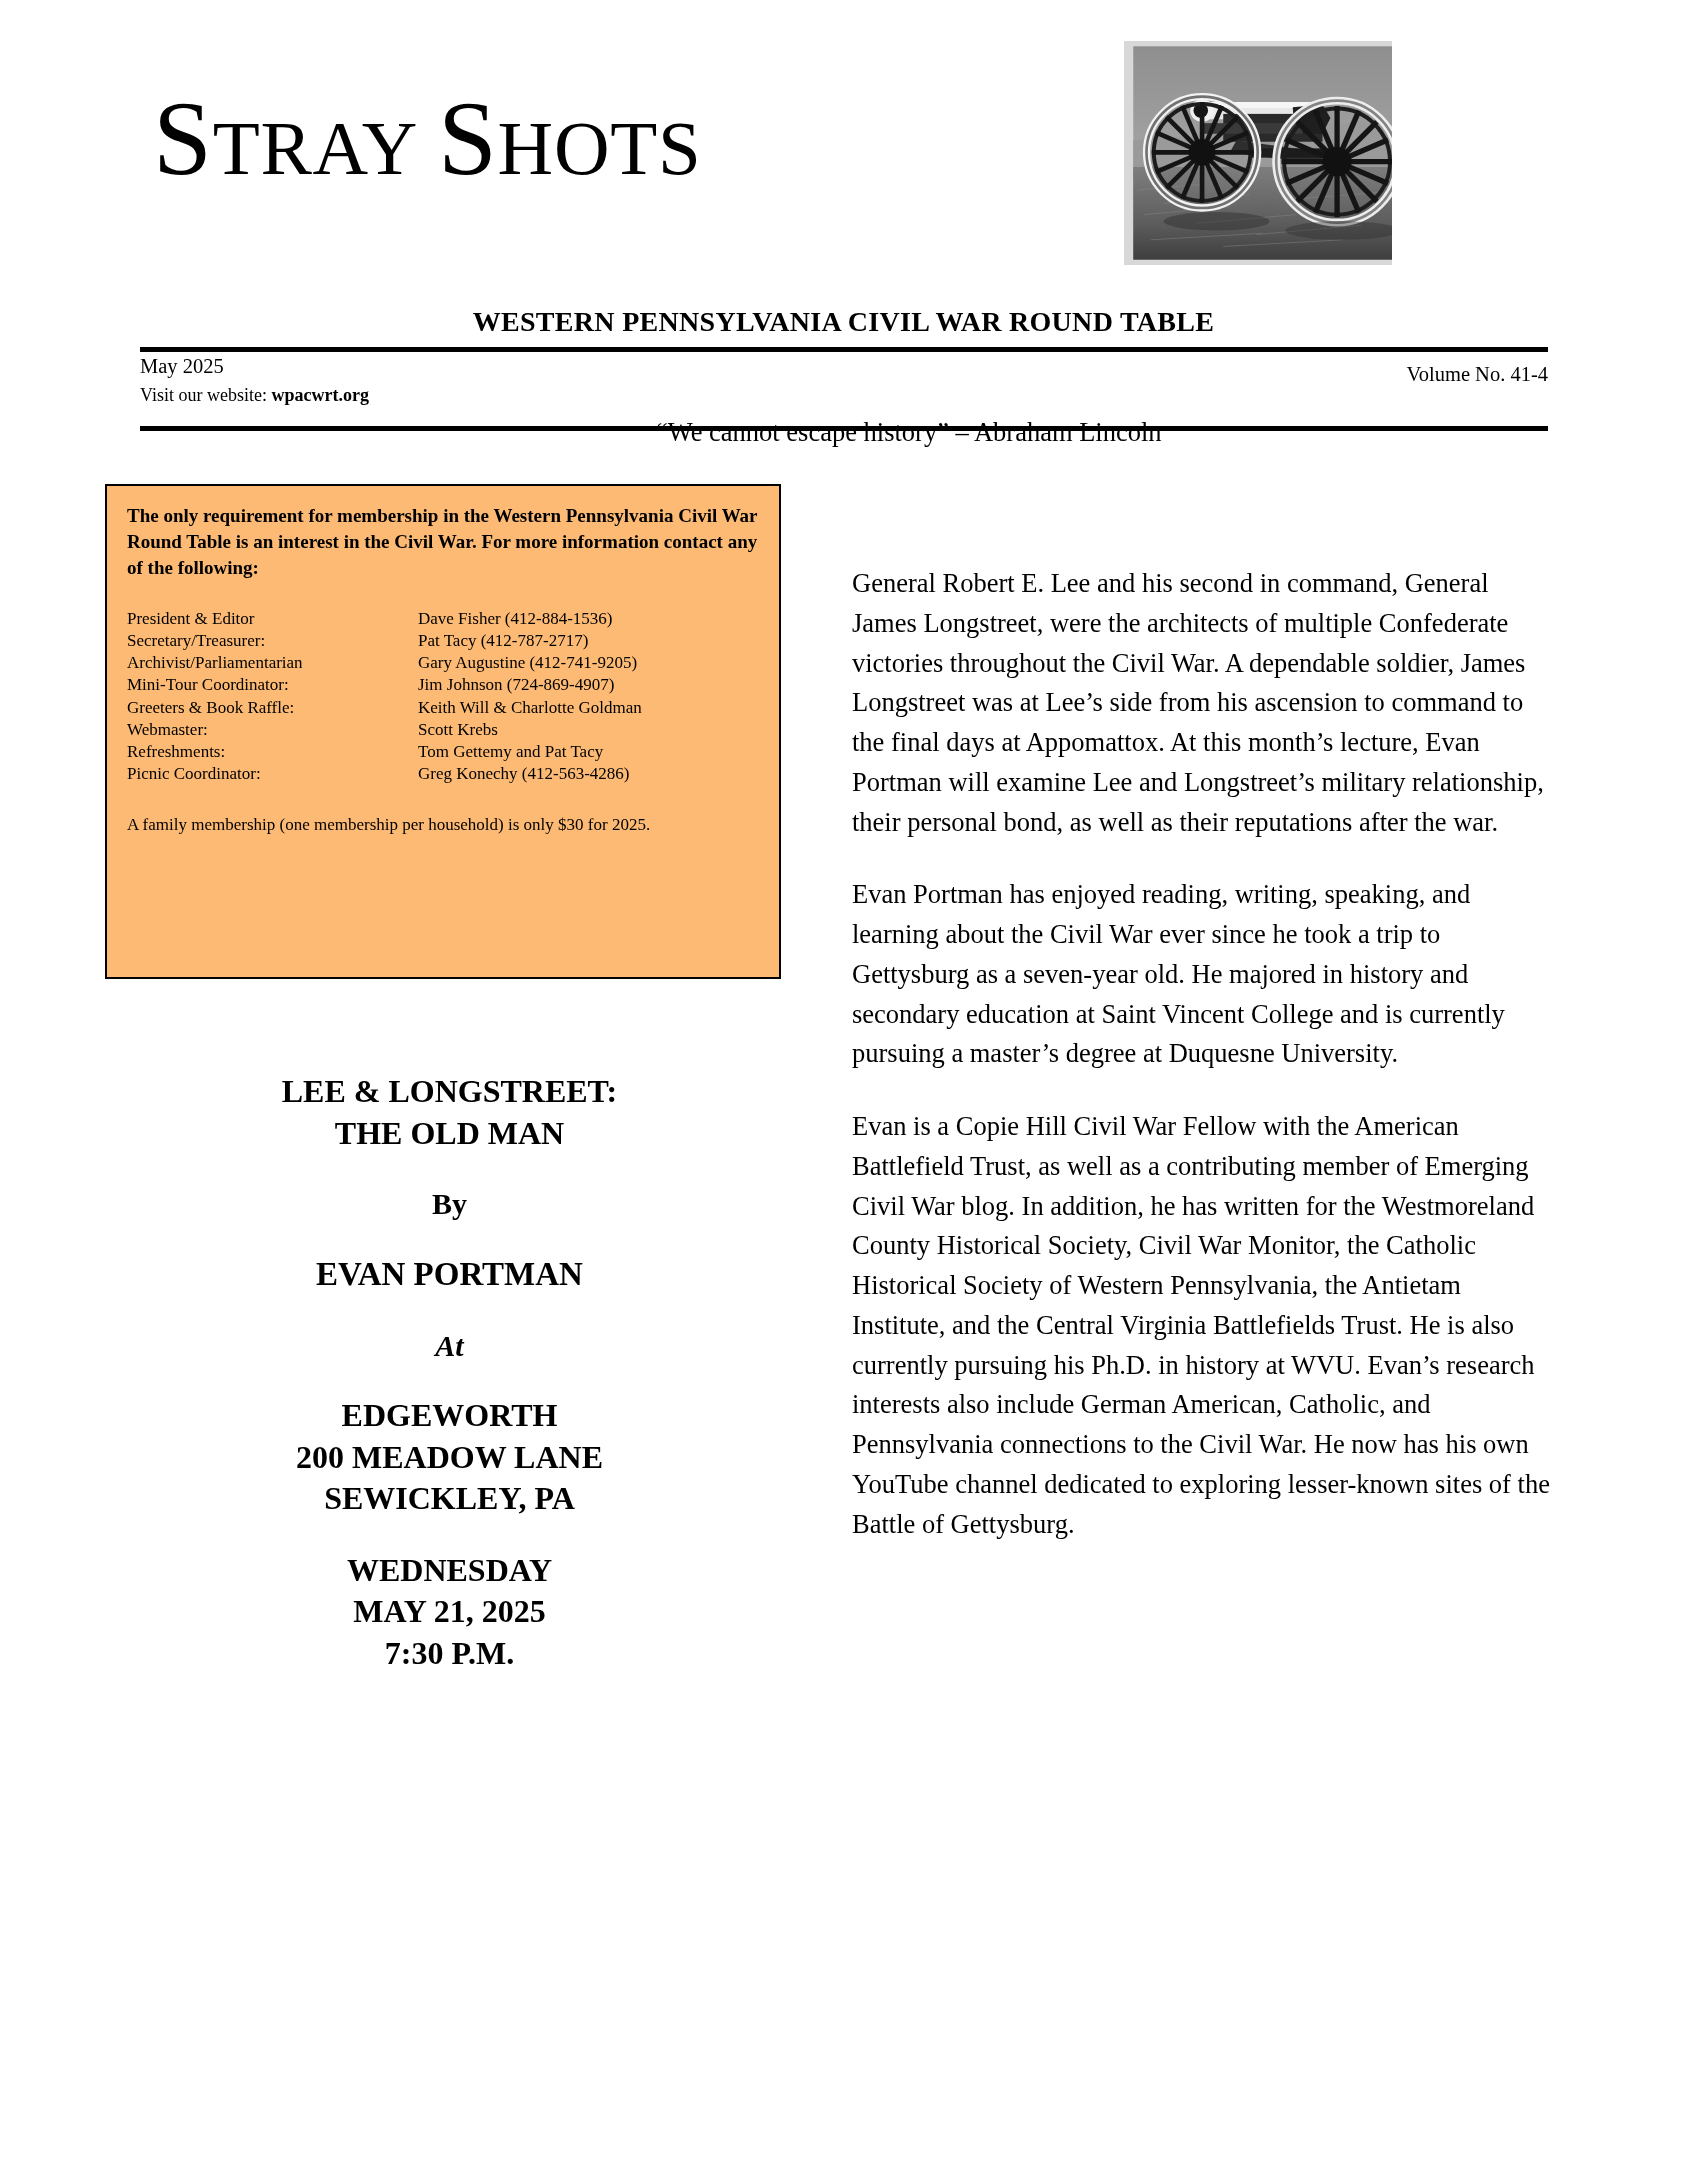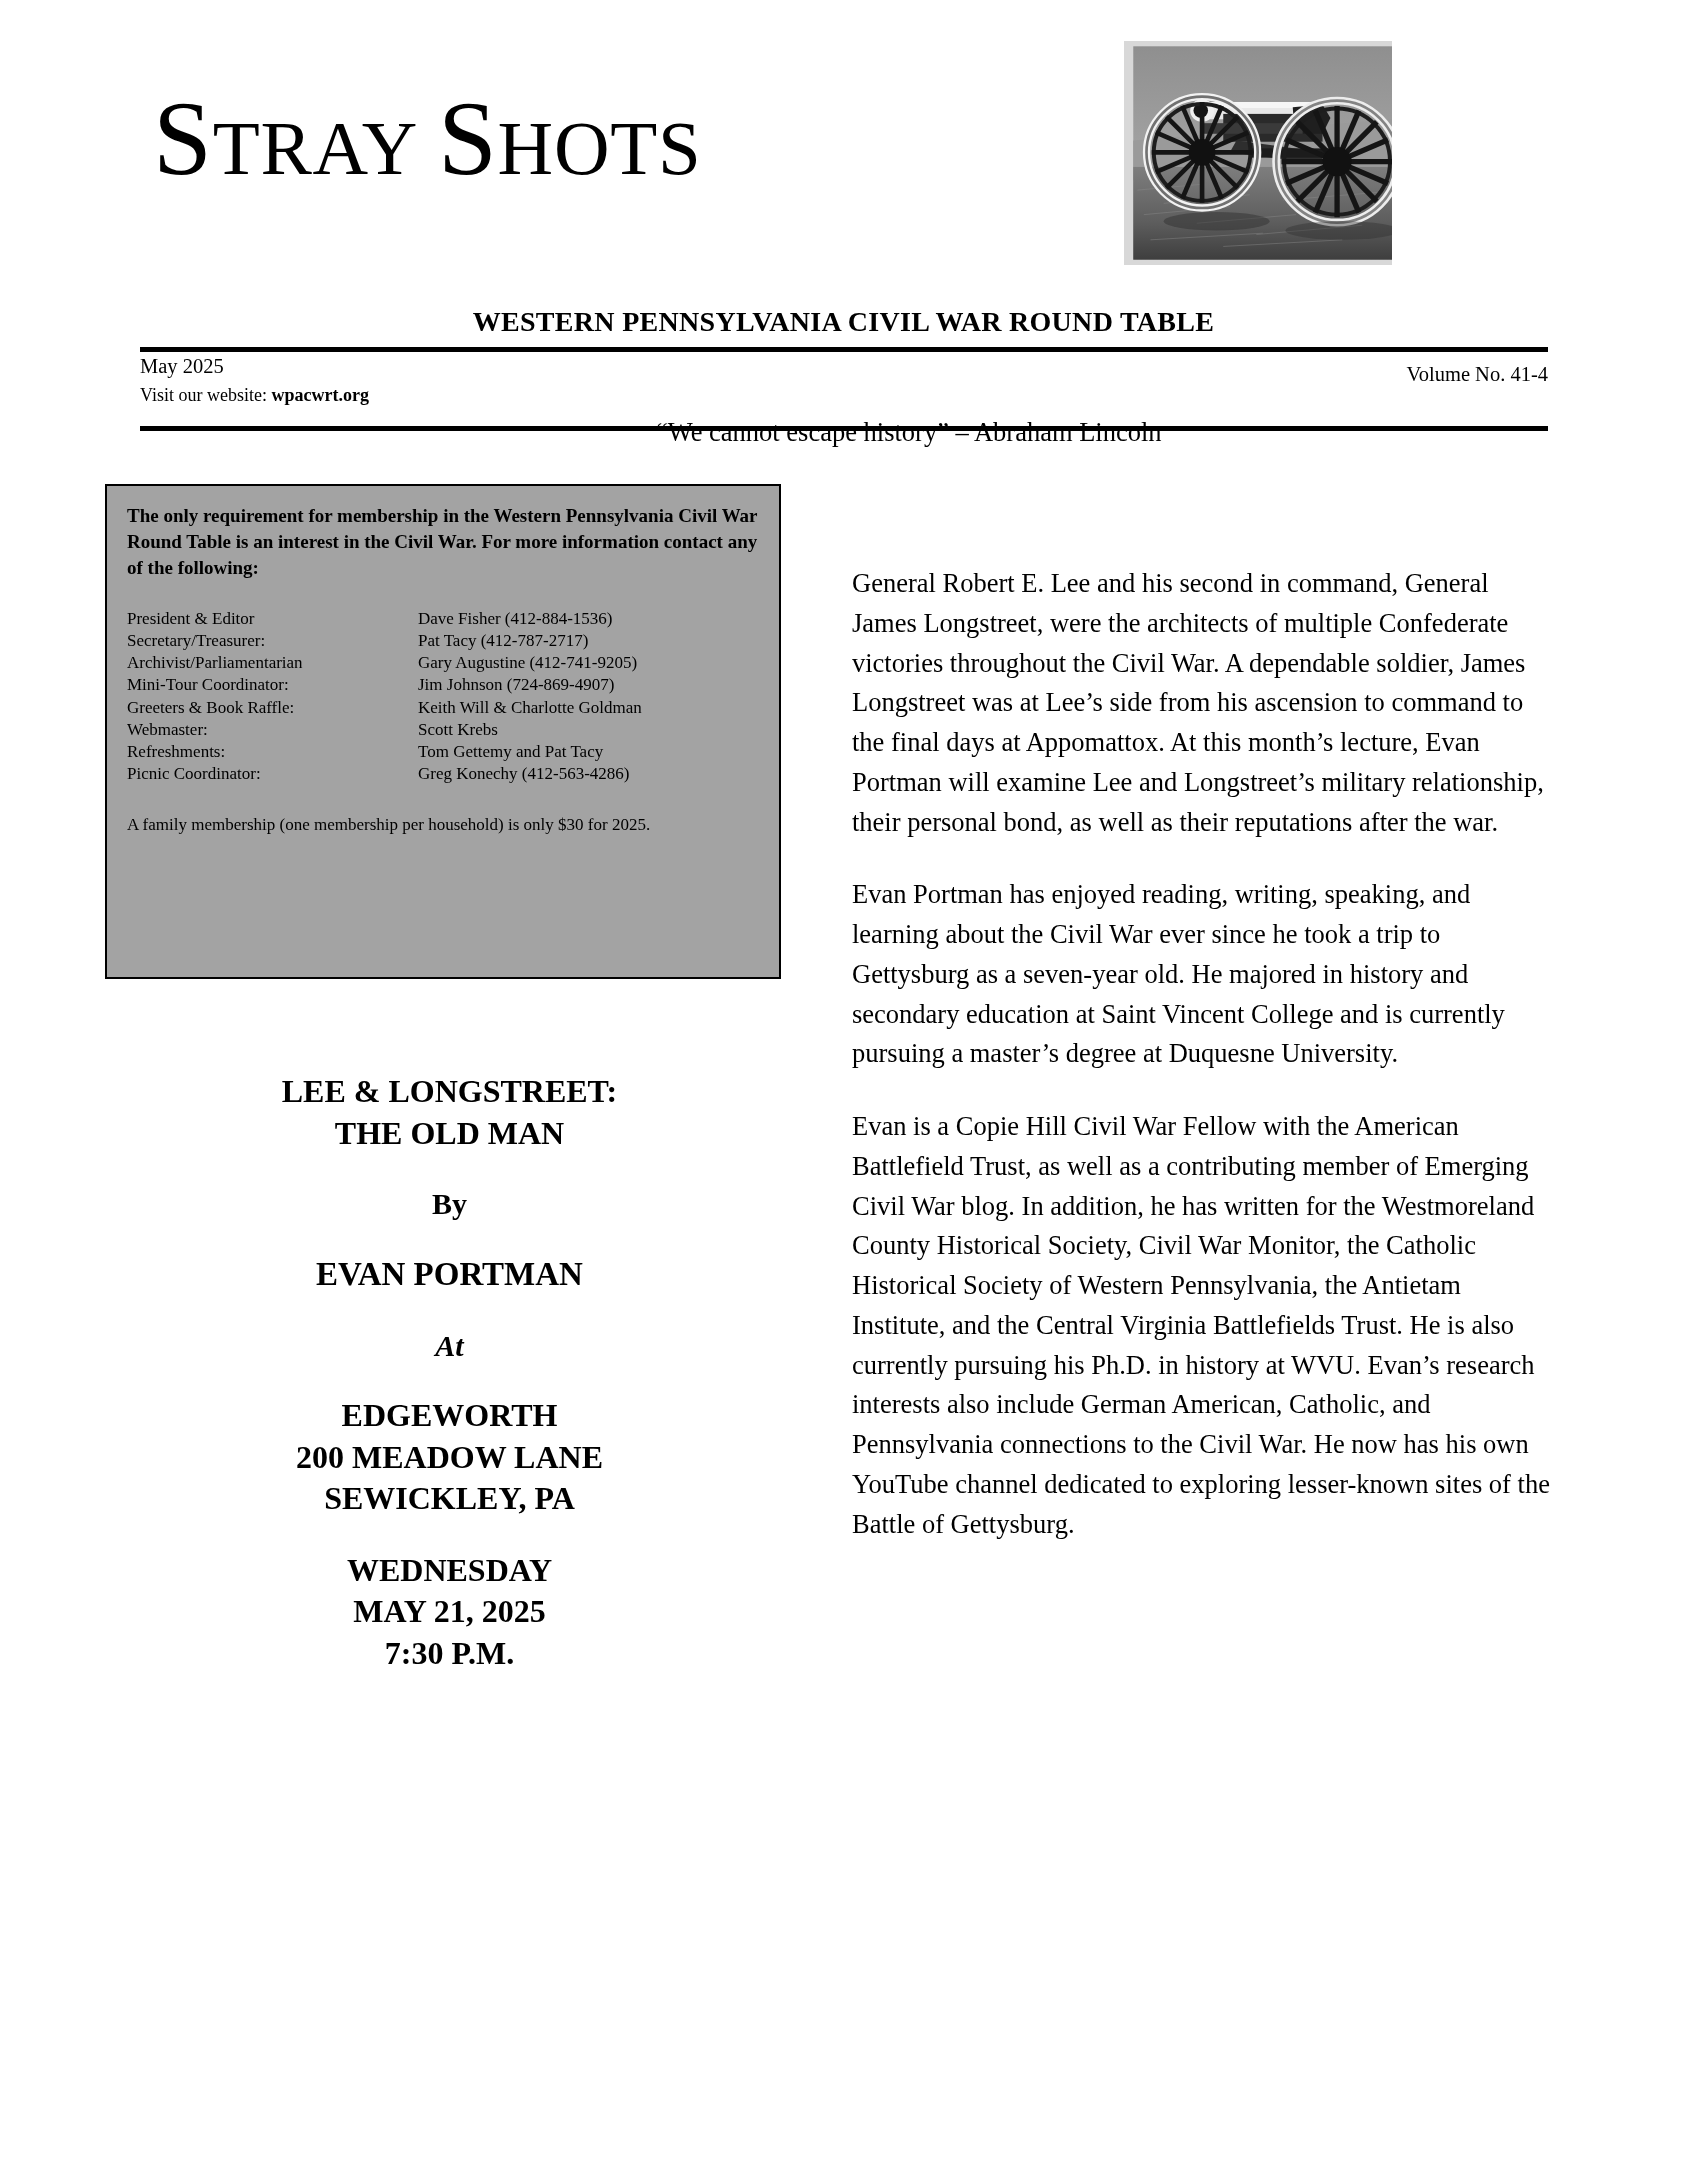--- a/index.html
+++ b/index.html
@@ -48,21 +48,21 @@
 
   .tag-row { position:absolute; left:140px; top:385px; width:1408px; height:41px; }
   .website { position:absolute; left:0; top:0; font-size:18px; white-space:nowrap; }
   .website b { font-weight:bold; }
   .quote { position:absolute; left:516px; top:0; font-size:26.5px; white-space:nowrap;margin-top:32px; }
 
   
   .member-box {
     position:absolute; left:105px; top:484px;
     width:676px; height:495px;
-    background:#a3a3a3;
+    background:#fdba74;
     border:2px solid #000;
     box-sizing:border-box;
     padding:17px 20px 0 20px;
   }
   .member-intro {
     font-size:19px; font-weight:bold; line-height:1.38;
     margin:0 0 26.5px 0;
   }
   .officer-table { width:100%; border-collapse:collapse; font-size:17px; line-height:1.30; }
   .officer-table td { padding:0; vertical-align:top; white-space:nowrap; }

